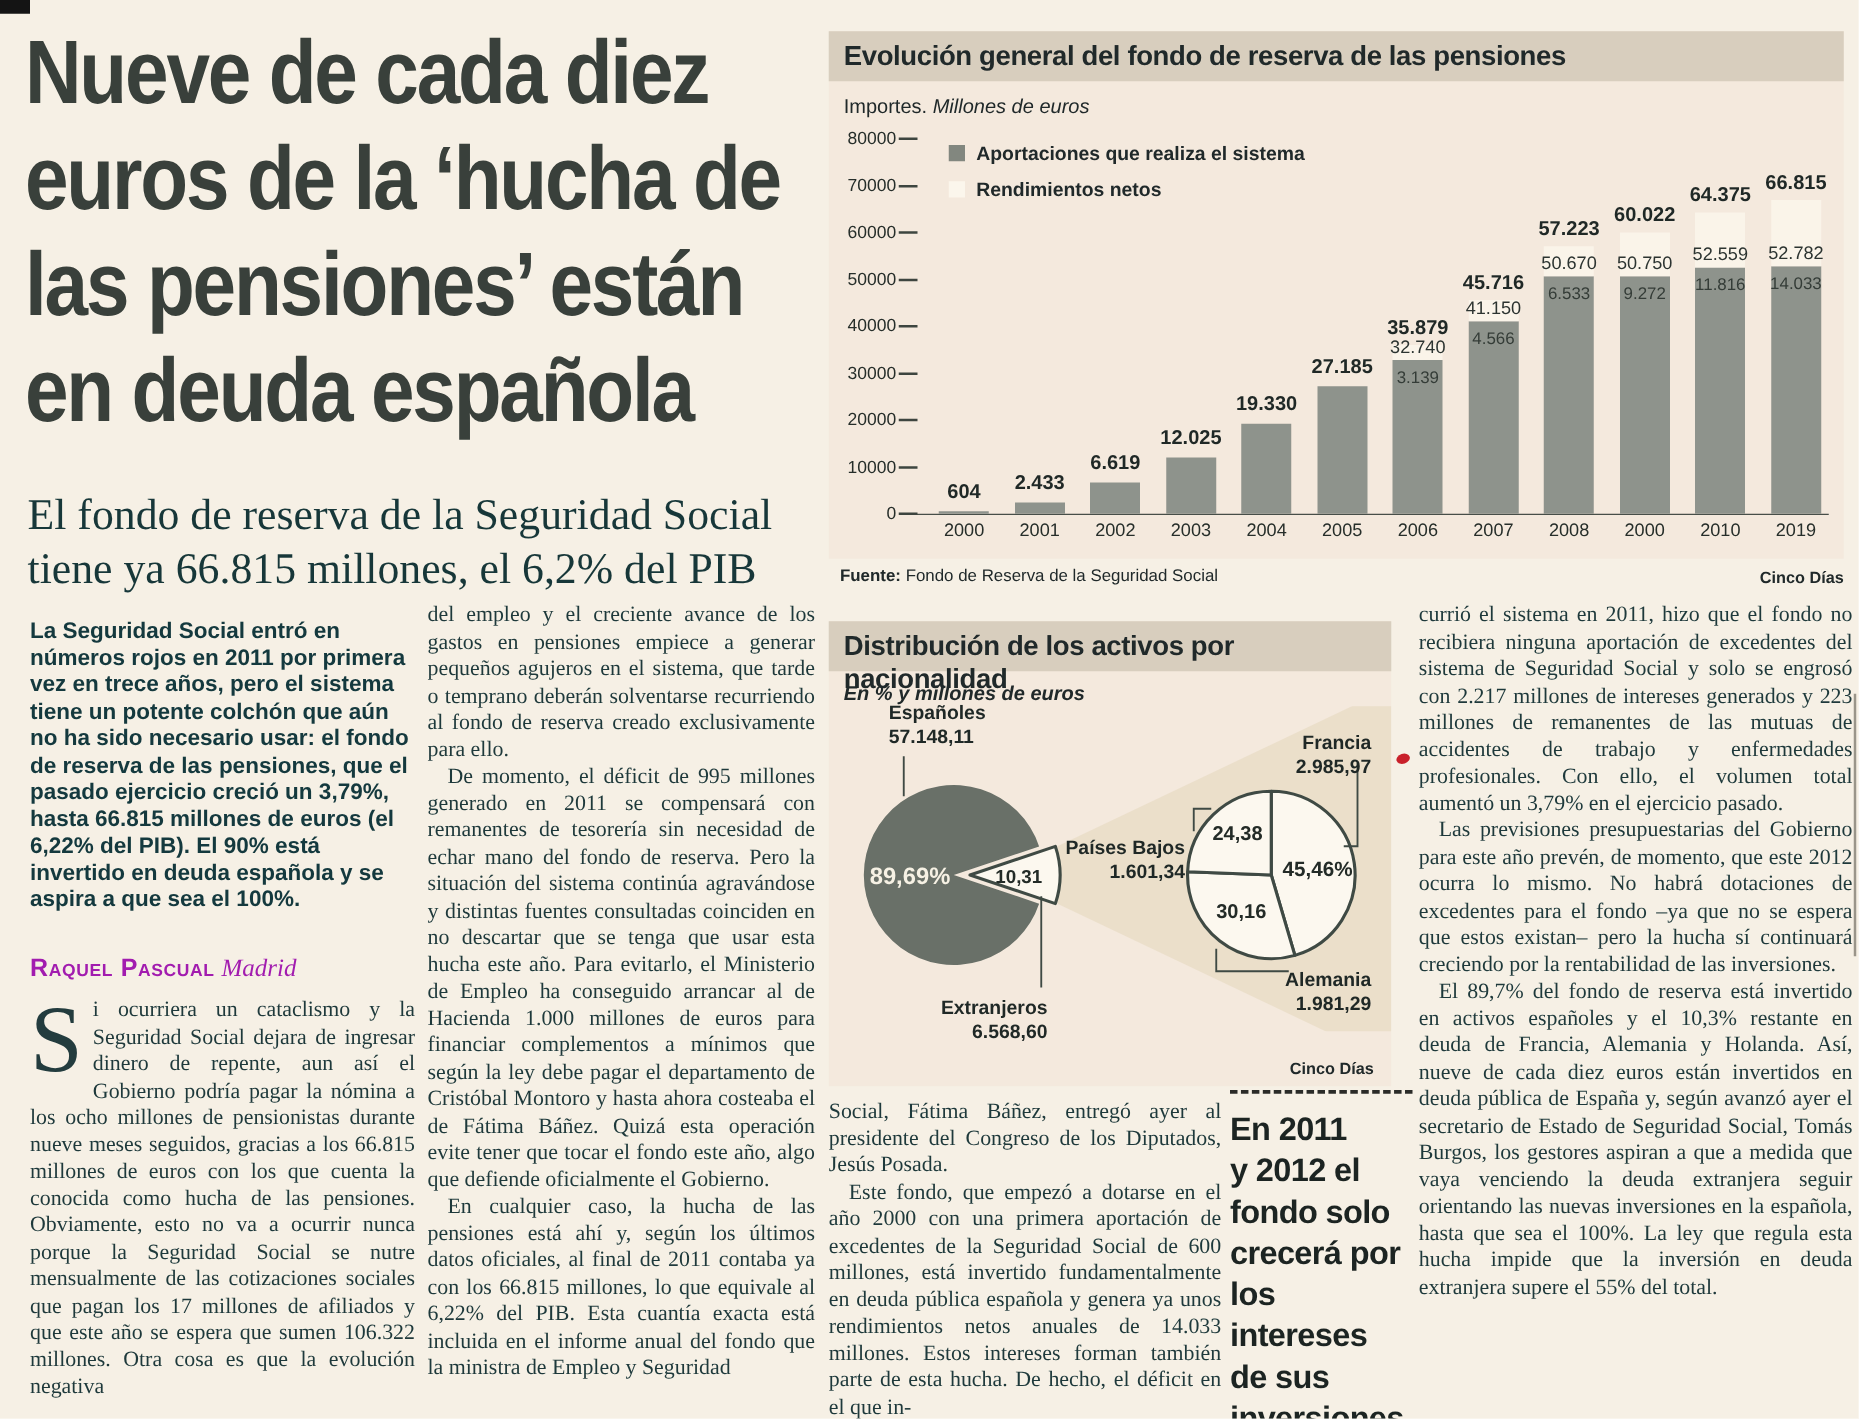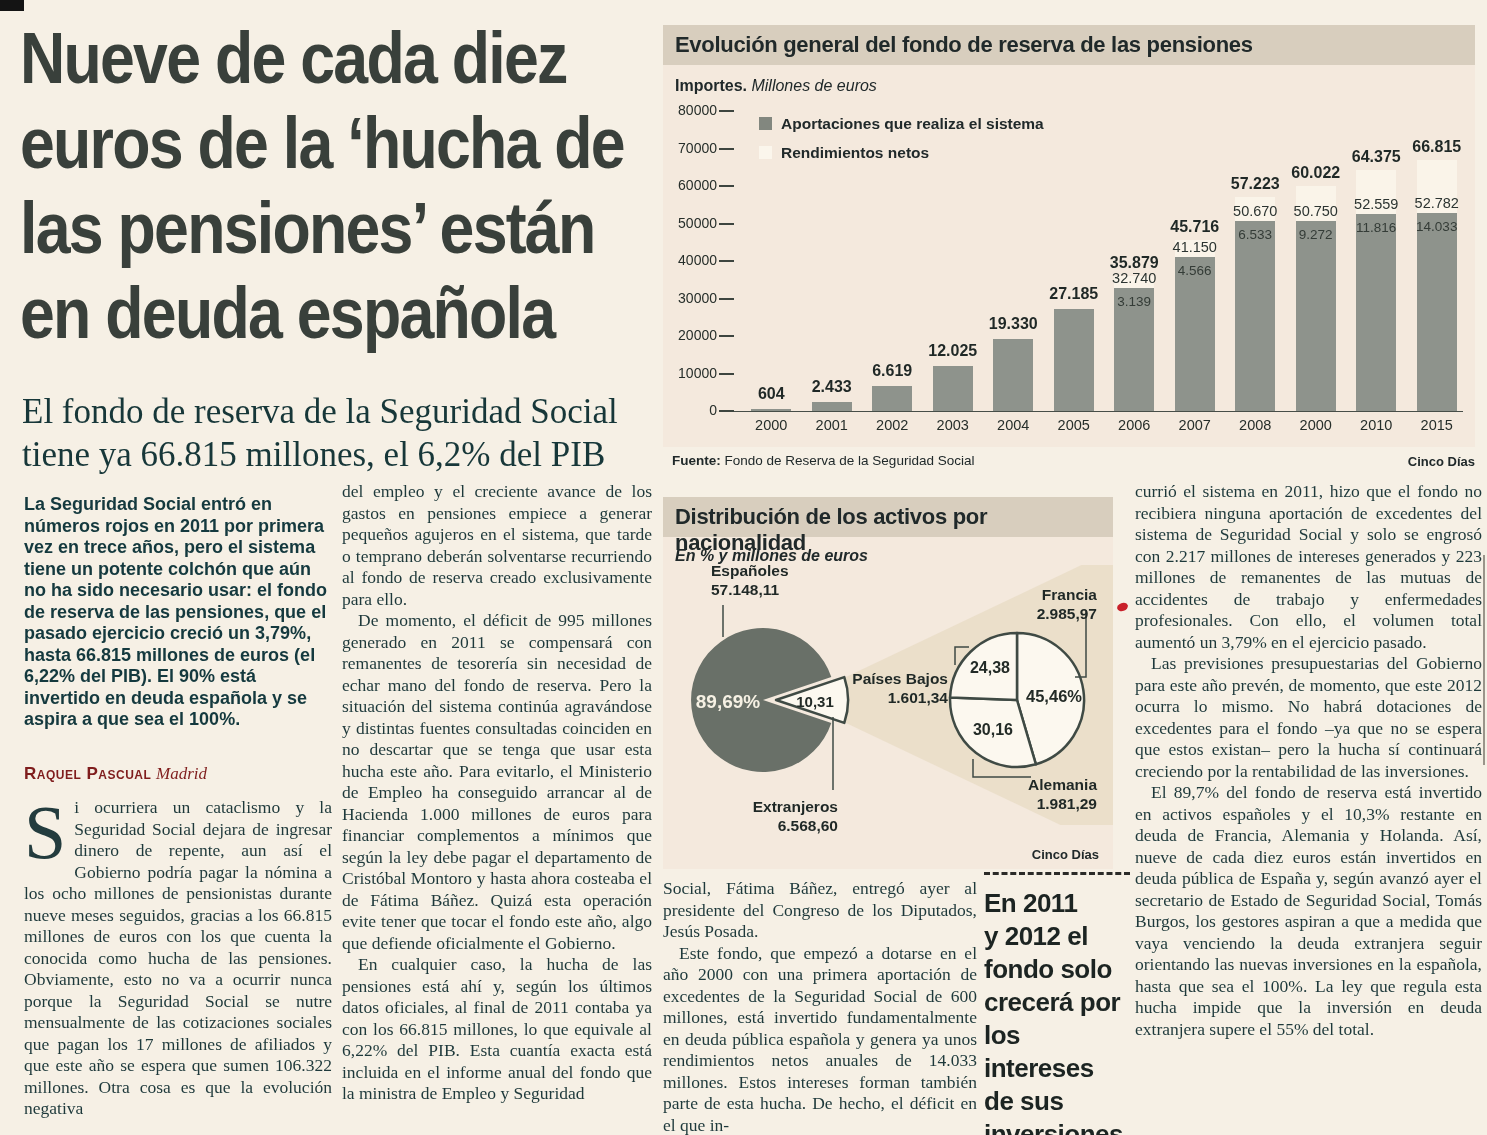--- a/index.html
+++ b/index.html
@@ -8,21 +8,21 @@
   .abs{position:absolute;}
   
   .headline{left:20px;top:16px;width:740px;font-weight:bold;font-size:72px;line-height:85px;
             letter-spacing:-2px;color:#39403b;white-space:pre-line;transform:scaleX(.87);
             transform-origin:top left;}
   .subhead{left:22px;top:390px;width:640px;font-family:"Liberation Serif",serif;font-size:35px;
            line-height:43px;color:#173739;white-space:pre-line;}
   
   .lead{left:24px;top:494px;width:310px;font-weight:bold;font-size:18px;line-height:21.5px;
         color:#14393e;text-align:left;}
-  .byline{left:24px;top:764px;width:310px;font-size:17px;color:#7f1d1d;}
+  .byline{left:24px;top:764px;width:310px;font-size:20px;color:#a21caf;}
   .byline .author{font-variant:small-caps;letter-spacing:.5px;font-weight:600;}
   .byline .place{font-family:"Liberation Serif",serif;font-style:italic;}
   .bodycol{font-family:"Liberation Serif",serif;font-size:17.5px;line-height:21.5px;
            text-align:justify;color:#1e393b;overflow:hidden;}
   .bodycol p{margin:0;}
   .bodycol p + p{text-indent:16px;}
   .col1{left:24px;top:797px;width:308px;height:338px;}
   .col2{left:342px;top:481px;width:310px;height:656px;}
   .col3{left:663px;top:878px;width:314px;height:260px;}
   .col5{left:1135px;top:481px;width:347px;height:656px;}
@@ -32,21 +32,21 @@
   .pullquote{left:984px;top:872px;width:146px;border-top:3px dashed #2b2b28;
              border-bottom:3px dashed #2b2b28;padding:12px 0 14px 0;font-weight:bold;
              font-size:26px;line-height:33px;letter-spacing:-.5px;color:#1c2422;white-space:pre-line;}
   
   .panel{background:#f4e9dd;}
   .panel-header{position:absolute;left:0;top:0;right:0;height:40px;background:#d8cebe;
                 font-weight:bold;font-size:22px;color:#20292a;padding:7px 0 0 12px;
                 box-sizing:border-box;letter-spacing:-.3px;}
   .barpanel{left:663px;top:25px;width:812px;height:422px;}
   .bar-subtitle{position:absolute;left:12px;top:52px;font-size:16px;color:#20292a;}
-  .bar-subtitle .b{font-weight:bold;text-align:center;}
+  .bar-subtitle .b{font-weight:normal;text-align:center;}
   .bar-subtitle .i{font-style:italic;}
   .barplot{position:absolute;left:8px;top:86px;width:796px;height:335px;}
   .ylab{position:absolute;width:46px;text-align:right;font-size:14px;color:#262e2a;}
   .ytick{position:absolute;height:2px;width:15px;background:#3d453f;}
   .axis{position:absolute;left:62px;right:4px;height:1.5px;background:#474e48;}
   .bar-dark{position:absolute;background:#8e938c;}
   .bar-light{position:absolute;background:#faf4e9;}
   .blab-total{position:absolute;text-align:center;font-weight:bold;font-size:16px;color:#1f2826;}
   .blab-sub{position:absolute;text-align:center;font-size:14.5px;color:#2c3431;}
   .blab-rend{position:absolute;text-align:center;font-size:13.5px;color:#343c37;}
@@ -181,21 +181,21 @@
         <div class="bar-light" style="left: 685.25px; width: 40px; bottom: 232.096px; height: 44.31px; background: rgb(250, 244, 233);"></div>
         <div class="blab-total" style="left: 665.25px; width: 80px; bottom: 280.406px;">64.375</div>
         <div class="blab-sub" style="left: 665.25px; width: 80px; bottom: 234.096px;">52.559</div>
         <div class="blab-rend" style="left: 665.25px; width: 80px; bottom: 211.096px;">11.816</div>
         <div class="xlab" style="left: 675.25px; width: 60px; top: 306px;">2010</div>
         <div class="bar-dark" style="left: 745.75px; width: 40px; bottom: 35px; height: 197.933px; background: rgb(142, 147, 140);"></div>
         <div class="bar-light" style="left: 745.75px; width: 40px; bottom: 232.933px; height: 52.6238px; background: rgb(250, 244, 233);"></div>
         <div class="blab-total" style="left: 725.75px; width: 80px; bottom: 289.556px;">66.815</div>
         <div class="blab-sub" style="left: 725.75px; width: 80px; bottom: 234.933px;">52.782</div>
         <div class="blab-rend" style="left: 725.75px; width: 80px; bottom: 211.933px;">14.033</div>
-        <div class="xlab" style="left: 735.75px; width: 60px; top: 306px;">2015</div>
+        <div class="xlab" style="left: 735.75px; width: 60px; top: 306px;">2019</div>
       </div>
   </div>
   <div class="abs source-row">
     <span class="b">Fuente:</span>
     <span>Fondo de Reserva de la Seguridad Social</span>
   </div>
   <div class="abs credit" style="left:1395px;top:454px;width:80px;text-align:right;">Cinco Días</div>
 
   <div class="abs panel piepanel">
     <div class="panel-header">Distribución de los activos por nacionalidad</div>

